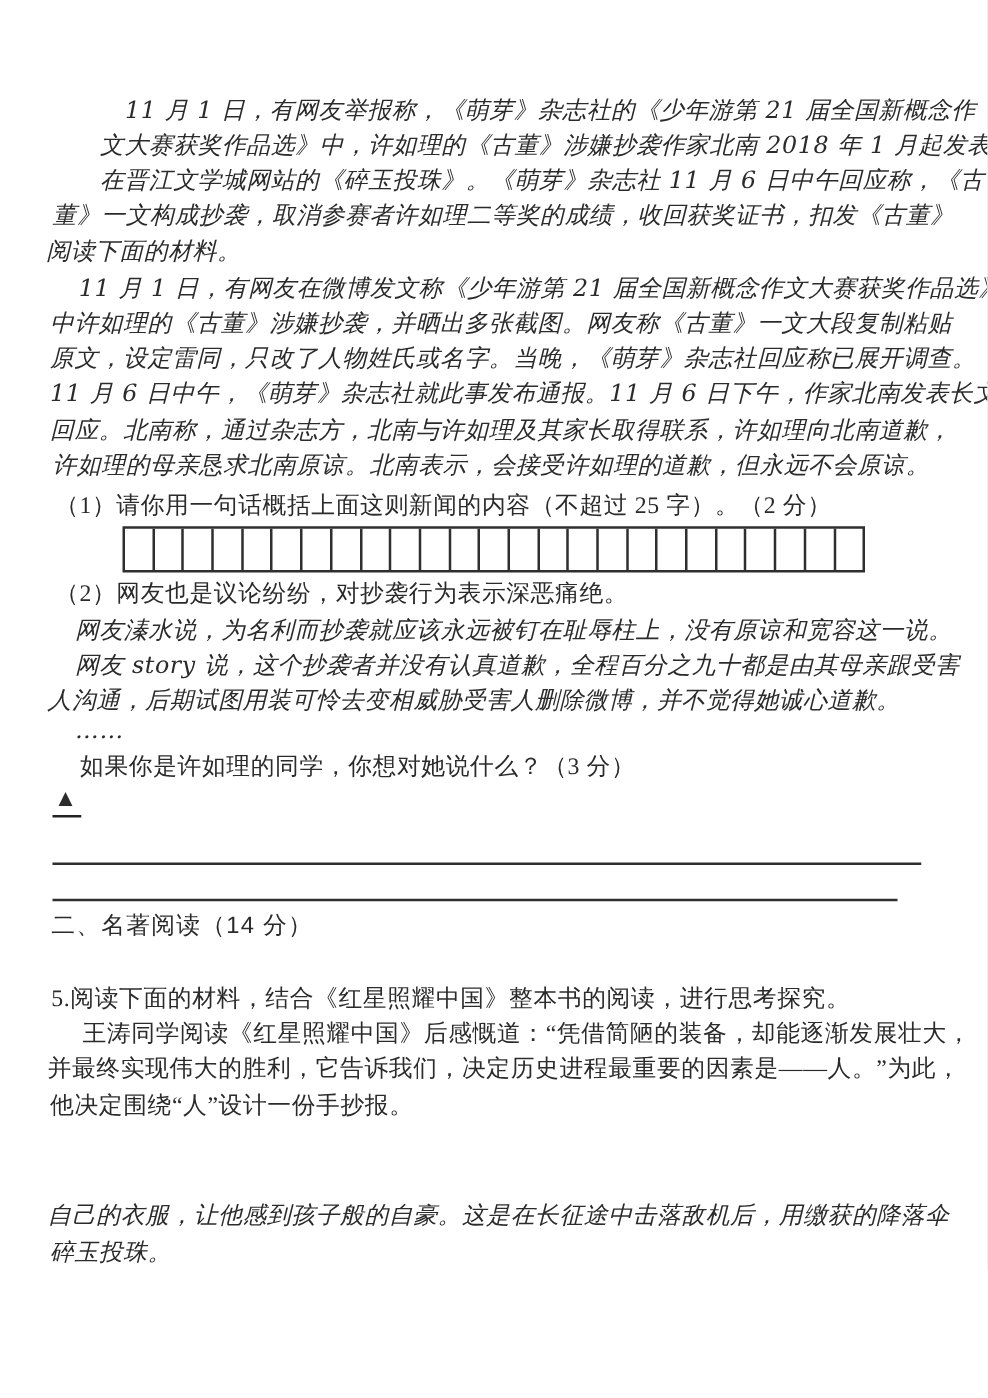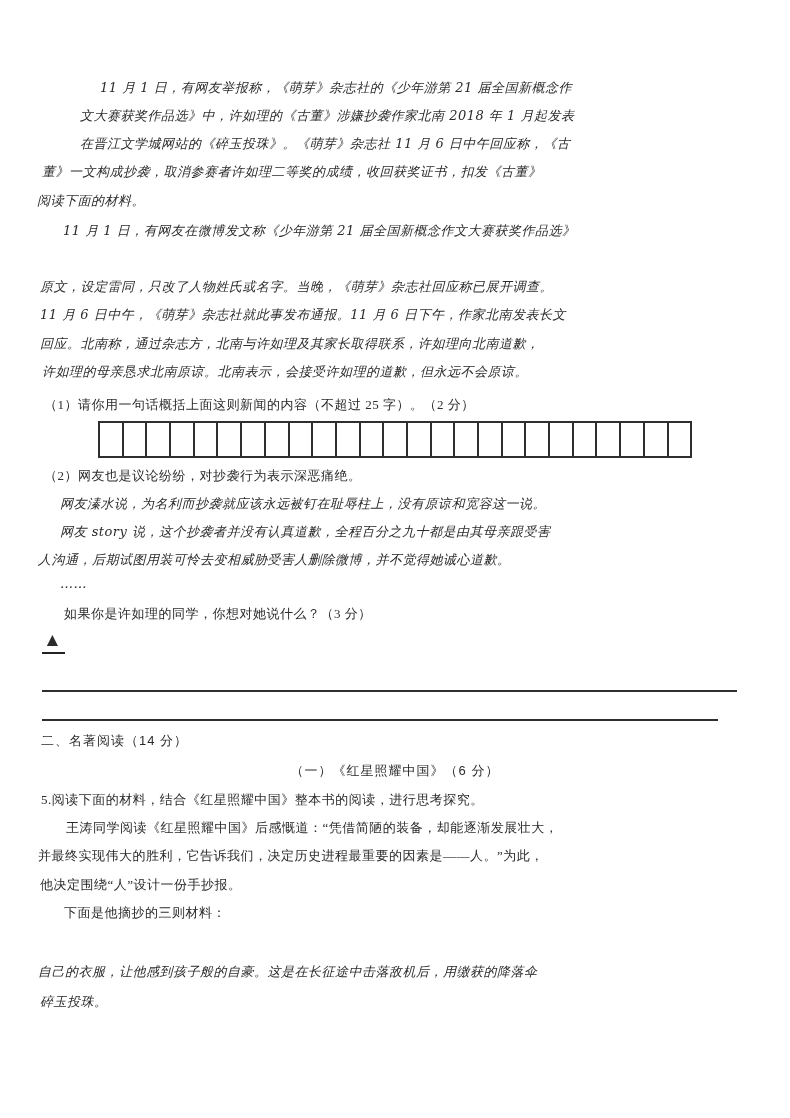--- a/index.html
+++ b/index.html
@@ -8,21 +8,21 @@
     width:790px;height:1118px;
     background:#ffffff;
     color:#2b2b2b;
     margin:0 auto;
     overflow:hidden;
     font-family:"Liberation Serif", serif;
   }
   .line{
     position:absolute;
     white-space:nowrap;
-    font-size:13px;
+    font-size:19px;
     line-height:24px;
     letter-spacing:0.5px;
   }
   .kai{
     font-family:"DejaVu Serif", serif;
     font-style:italic;
   }
   .song{
     font-family:"Liberation Serif", serif;
     font-style:normal;
@@ -68,20 +68,21 @@
 
 <div class="page">
 
   <div class="line kai" style="top:76px;left:100px">11 月 1 日，有网友举报称，《萌芽》杂志社的《少年游第 21 届全国新概念作</div>
   <div class="line kai" style="top:104px;left:80px">文大赛获奖作品选》中，许如理的《古董》涉嫌抄袭作家北南 2018 年 1 月起发表</div>
   <div class="line kai" style="top:132px;left:80px">在晋江文学城网站的《碎玉投珠》。《萌芽》杂志社 11 月 6 日中午回应称，《古</div>
   <div class="line kai" style="top:160px;left:42px">董》一文构成抄袭，取消参赛者许如理二等奖的成绩，收回获奖证书，扣发《古董》</div>
   <div class="line kai" style="top:189px;left:37px">阅读下面的材料。</div>
 
   <div class="line kai" style="top:219px;left:63px">11 月 1 日，有网友在微博发文称《少年游第 21 届全国新概念作文大赛获奖作品选》</div>
+  <div class="line kai" style="top:247px;left:40px">中许如理的《古董》涉嫌抄袭，并晒出多张截图。网友称《古董》一文大段复制粘贴</div>
   <div class="line kai" style="top:275px;left:40px">原文，设定雷同，只改了人物姓氏或名字。当晚，《萌芽》杂志社回应称已展开调查。</div>
   <div class="line kai" style="top:303px;left:40px">11 月 6 日中午，《萌芽》杂志社就此事发布通报。11 月 6 日下午，作家北南发表长文</div>
   <div class="line kai" style="top:332px;left:40px">回应。北南称，通过杂志方，北南与许如理及其家长取得联系，许如理向北南道歉，</div>
   <div class="line kai" style="top:360px;left:42px">许如理的母亲恳求北南原谅。北南表示，会接受许如理的道歉，但永远不会原谅。</div>
 
   <div class="line song" style="top:393px;left:44px">（1）请你用一句话概括上面这则新闻的内容（不超过 25 字）。（2 分）</div>
 
   <div class="answer-grid">
       <div class="grid-cell"></div>
       <div class="grid-cell"></div>
@@ -118,26 +119,24 @@
   <div class="line kai" style="top:572px;left:60px">……</div>
 
   <div class="line song" style="top:602px;left:64px">如果你是许如理的同学，你想对她说什么？（3 分）</div>
 
   <div class="marker song" style="top:629px;left:42px">▲</div>
 
   <div class="ans-line" style="top:690px;left:42px;width:695px"></div>
   <div class="ans-line" style="top:719px;left:42px;width:676px"></div>
 
   <div class="line hei" style="top:729px;left:41px">二、名著阅读（14 分）</div>
-  <div class="line hei center" style="top:759px">（一）《红星照耀中国》（6 分）</div>
 
   <div class="line song" style="top:788px;left:41px">5.阅读下面的材料，结合《红星照耀中国》整本书的阅读，进行思考探究。</div>
 
   <div class="line song" style="top:844px;left:38px">并最终实现伟大的胜利，它告诉我们，决定历史进程最重要的因素是——人。”为此，</div>
   <div class="line song" style="top:816px;left:66px">王涛同学阅读《红星照耀中国》后感慨道：“凭借简陋的装备，却能逐渐发展壮大，</div>
   <div class="line song" style="top:873px;left:40px">他决定围绕“人”设计一份手抄报。</div>
 
-  <div class="line song" style="top:901px;left:64px">下面是他摘抄的三则材料：</div>
 
   <div class="line kai" style="top:960px;left:38px">自己的衣服，让他感到孩子般的自豪。这是在长征途中击落敌机后，用缴获的降落伞</div>
   <div class="line kai" style="top:990px;left:40px">碎玉投珠。</div>
 
 </div>
 
 </body></html>

